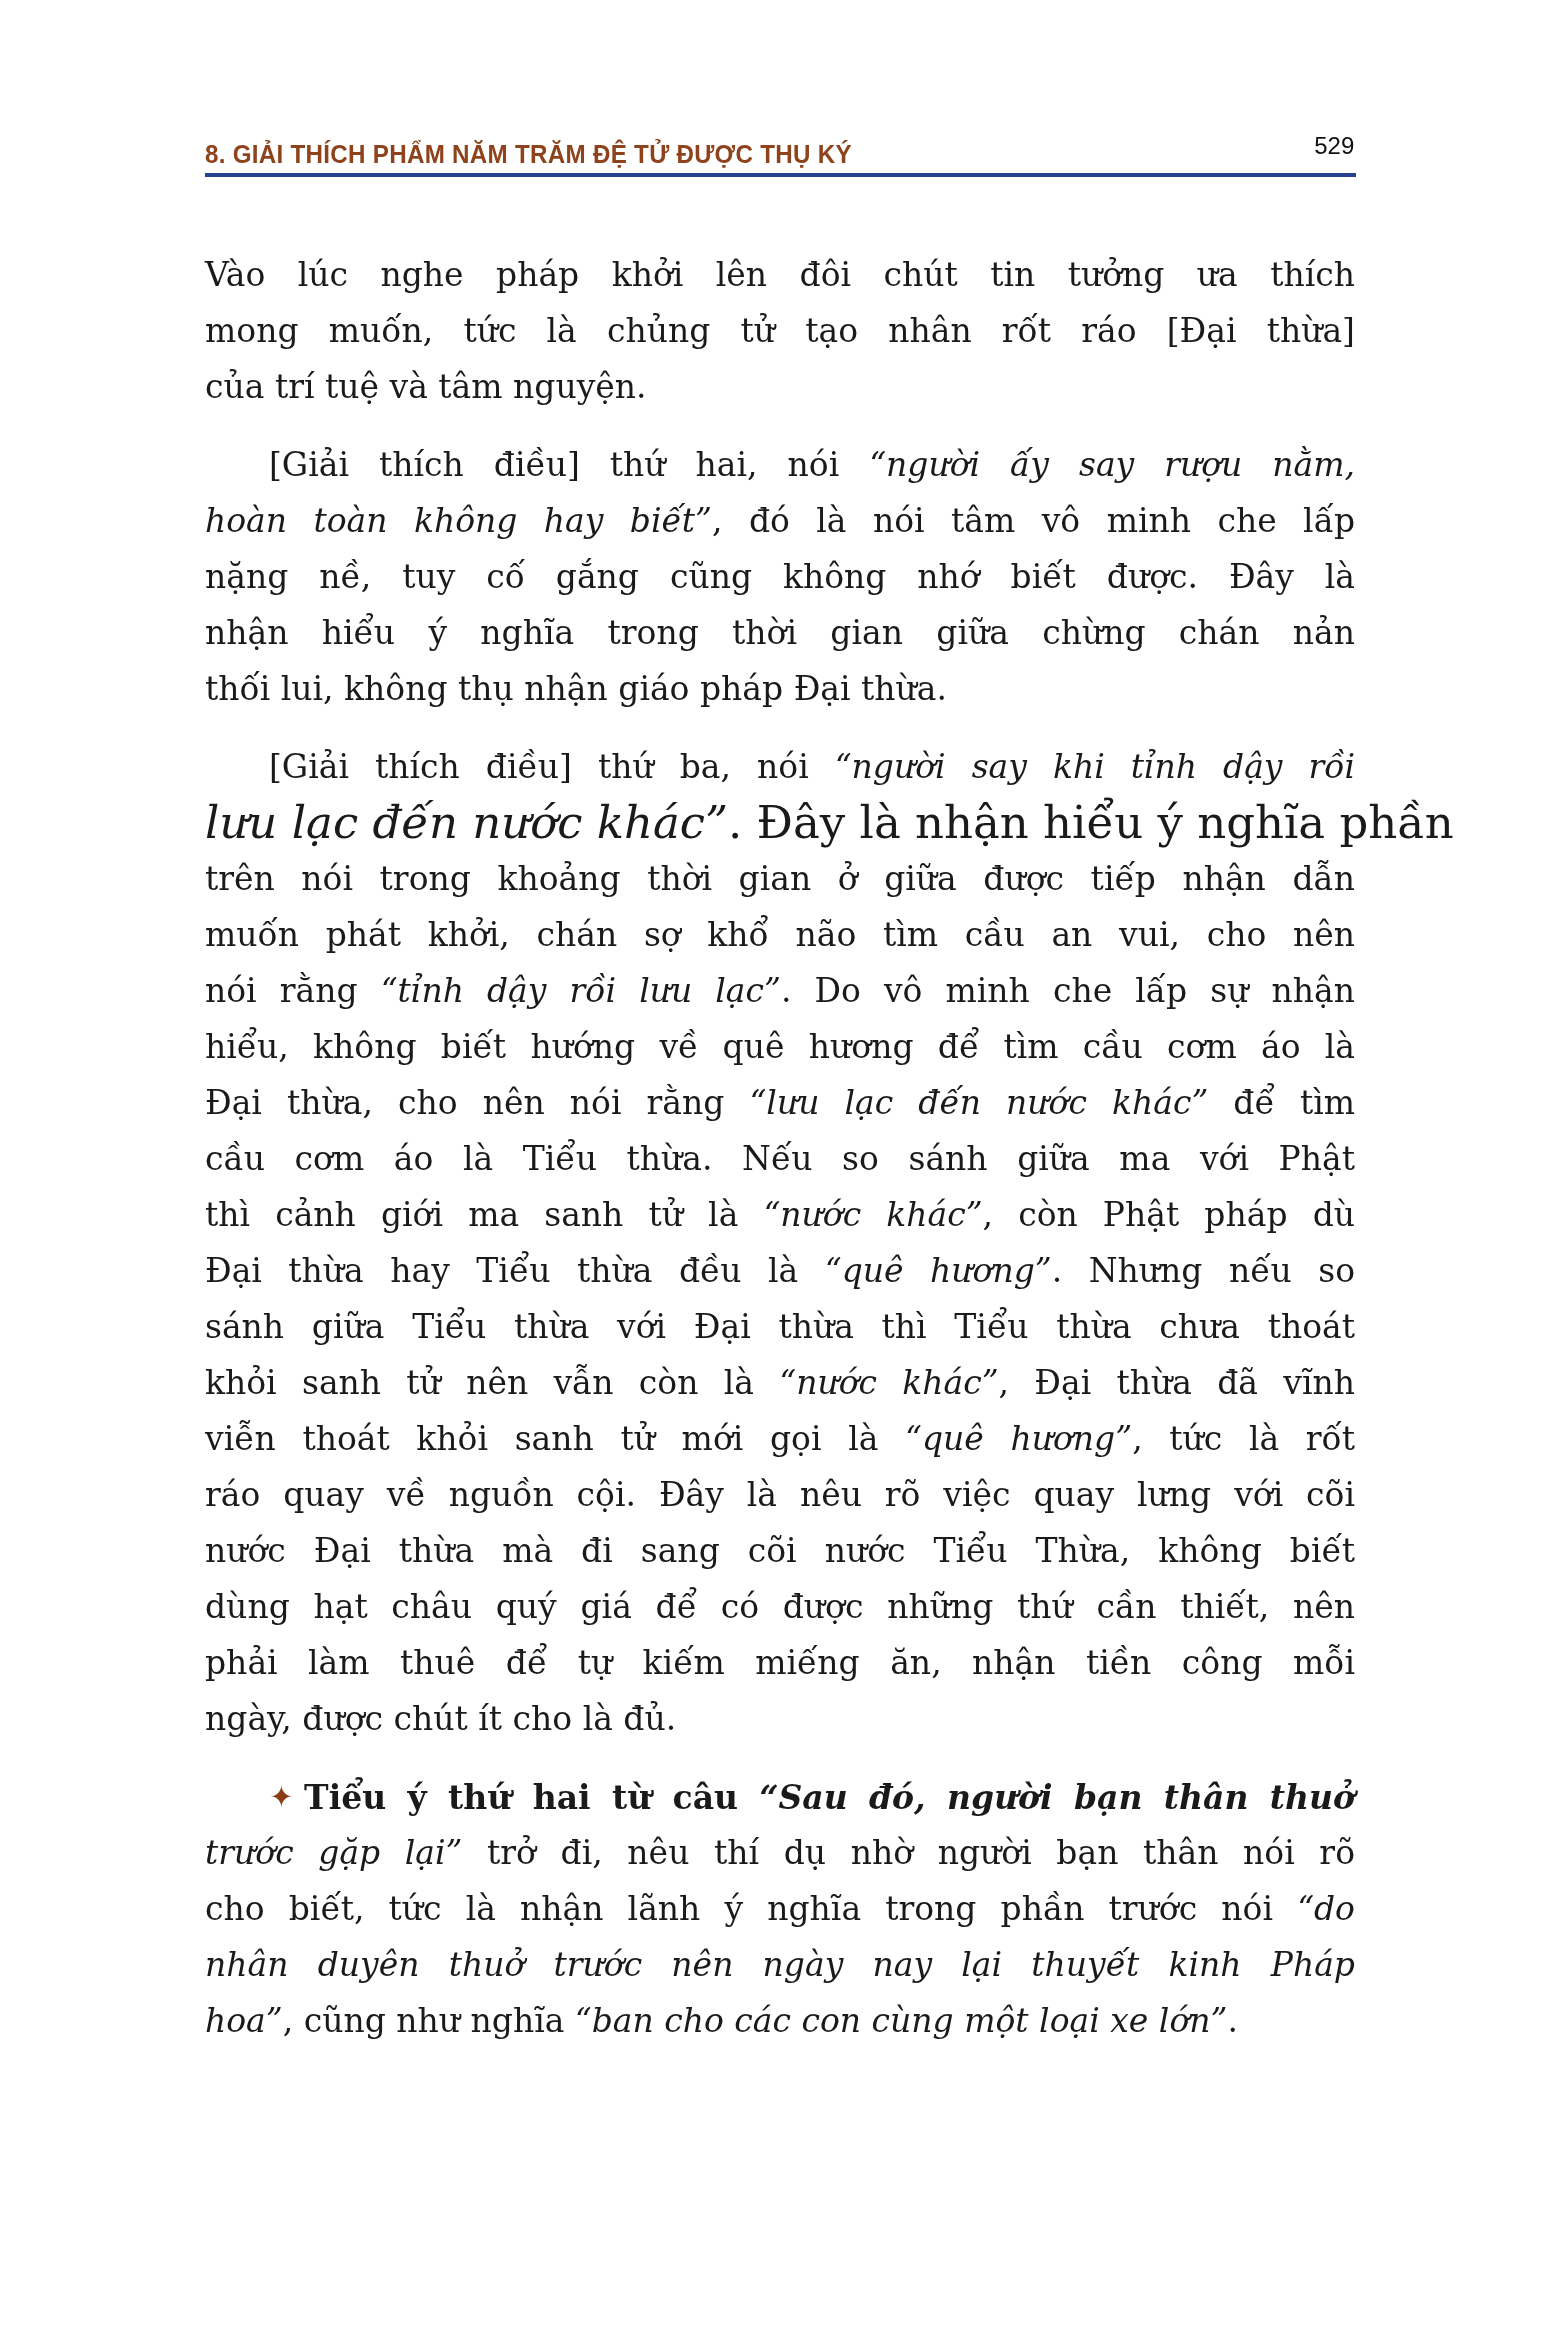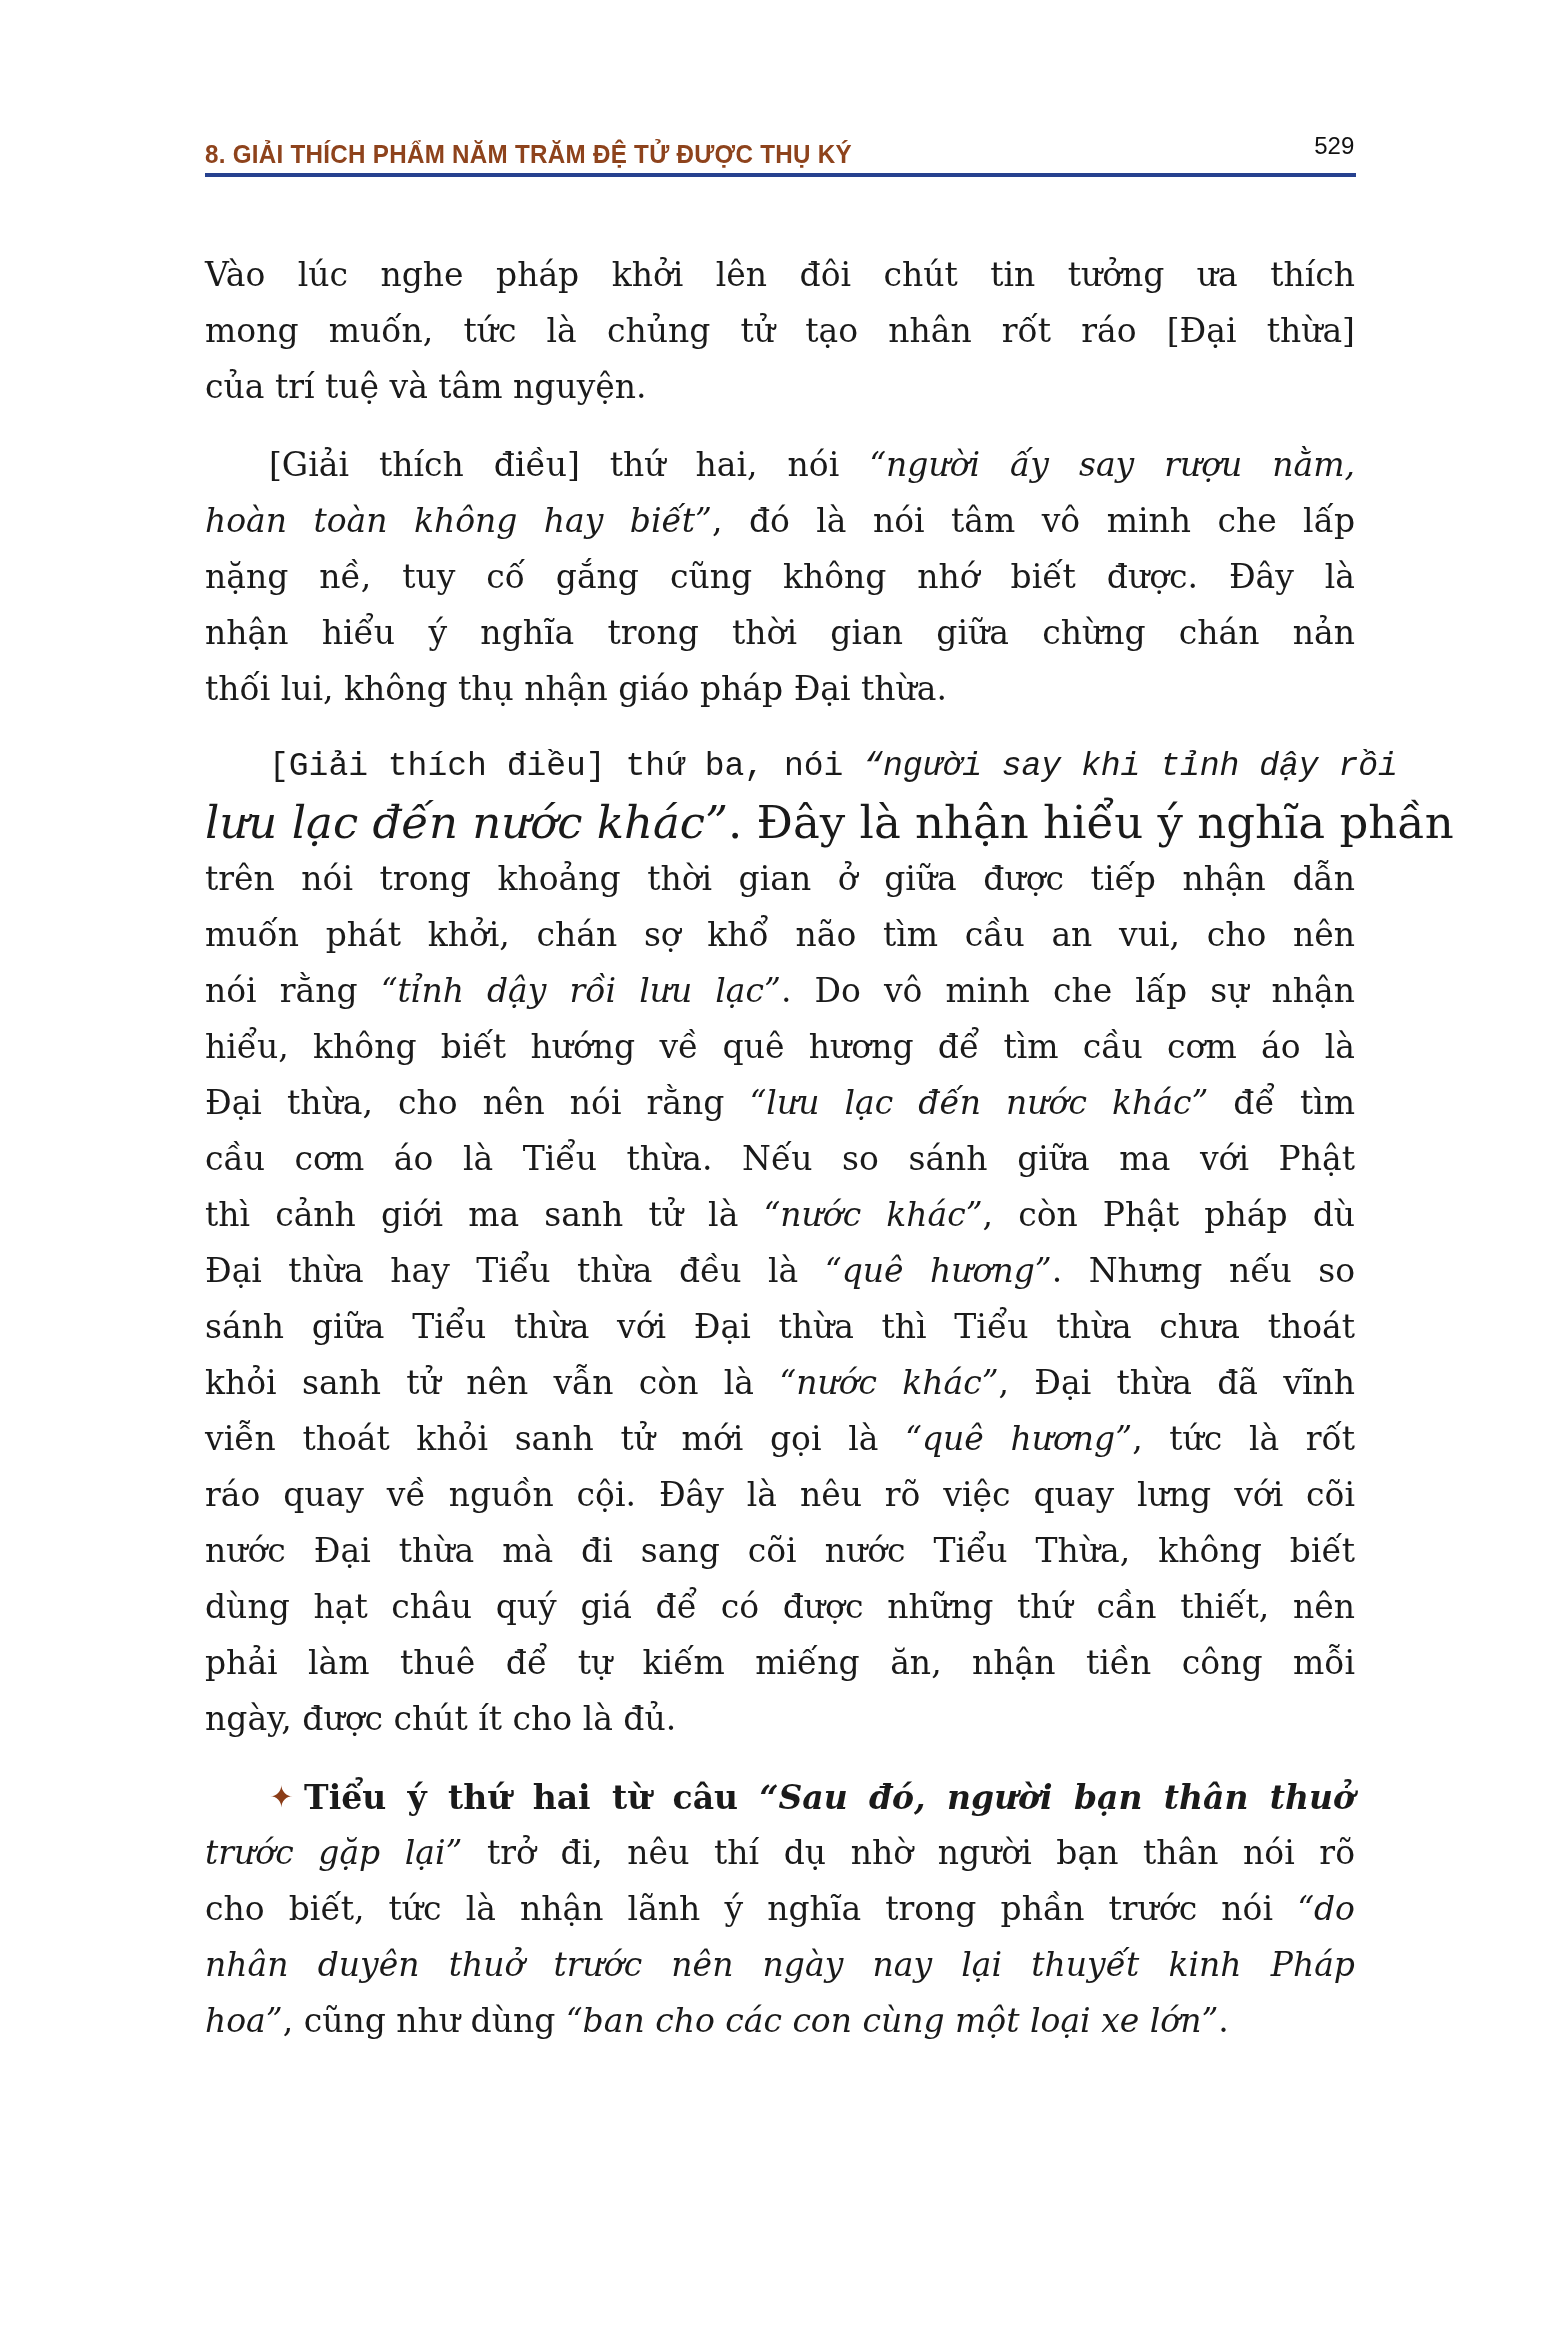--- a/index.html
+++ b/index.html
@@ -57,21 +57,21 @@
       <span class="line last" style="white-space: nowrap;"><span>của trí tuệ và tâm nguyện.</span></span>
     </div>
     <div class="para">
       <span class="line indent" style="white-space: nowrap; word-spacing: 0px;"><span>[Giải thích điều] thứ hai, nói </span><span class="it">“người ấy say rượu nằm,</span></span>
       <span class="line" style="white-space: nowrap; word-spacing: 0px;"><span class="it">hoàn toàn không hay biết”</span><span>, đó là nói tâm vô minh che lấp</span></span>
       <span class="line" style="white-space: nowrap; word-spacing: 0px;"><span>nặng nề, tuy cố gắng cũng không nhớ biết được. Đây là</span></span>
       <span class="line" style="white-space: nowrap; word-spacing: 0px;"><span>nhận hiểu ý nghĩa trong thời gian giữa chừng chán nản</span></span>
       <span class="line last" style="white-space: nowrap;"><span>thối lui, không thụ nhận giáo pháp Đại thừa.</span></span>
     </div>
     <div class="para">
-      <span class="line indent" style="white-space: nowrap; font-size: 33px; word-spacing: 0px; font-family: Liberation Mono, monospace;"><span>[Giải thích điều] thứ ba, nói </span><span class="it">“người say khi tỉnh dậy rồi</span></span>
+      <span class="line indent" style="white-space: nowrap; font-size: 33px; word-spacing: 0px;"><span>[Giải thích điều] thứ ba, nói </span><span class="it">“người say khi tỉnh dậy rồi</span></span>
       <span class="line" style="white-space: nowrap; font-size: 45px; word-spacing: 0px;"><span class="it">lưu lạc đến nước khác”</span><span>. Đây là nhận hiểu ý nghĩa phần</span></span>
       <span class="line" style="white-space: nowrap; word-spacing: 0px;"><span>trên nói trong khoảng thời gian ở giữa được tiếp nhận dẫn</span></span>
       <span class="line" style="white-space: nowrap; word-spacing: 0px;"><span>muốn phát khởi, chán sợ khổ não tìm cầu an vui, cho nên</span></span>
       <span class="line" style="white-space: nowrap; word-spacing: 0px;"><span>nói rằng </span><span class="it">“tỉnh dậy rồi lưu lạc”</span><span>. Do vô minh che lấp sự nhận</span></span>
       <span class="line" style="white-space: nowrap; word-spacing: 0px;"><span>hiểu, không biết hướng về quê hương để tìm cầu cơm áo là</span></span>
       <span class="line" style="white-space: nowrap; word-spacing: 0px;"><span>Đại thừa, cho nên nói rằng </span><span class="it">“lưu lạc đến nước khác”</span><span> để tìm</span></span>
       <span class="line" style="white-space: nowrap; word-spacing: 0px;"><span>cầu cơm áo là Tiểu thừa. Nếu so sánh giữa ma với Phật</span></span>
       <span class="line" style="white-space: nowrap; word-spacing: 0px;"><span>thì cảnh giới ma sanh tử là </span><span class="it">“nước khác”</span><span>, còn Phật pháp dù</span></span>
       <span class="line" style="white-space: nowrap; word-spacing: 0px;"><span>Đại thừa hay Tiểu thừa đều là </span><span class="it">“quê hương”</span><span>. Nhưng nếu so</span></span>
       <span class="line" style="white-space: nowrap; word-spacing: 0px;"><span>sánh giữa Tiểu thừa với Đại thừa thì Tiểu thừa chưa thoát</span></span>
@@ -81,16 +81,16 @@
       <span class="line" style="white-space: nowrap; word-spacing: 0px;"><span>nước Đại thừa mà đi sang cõi nước Tiểu Thừa, không biết</span></span>
       <span class="line" style="white-space: nowrap; word-spacing: 0px;"><span>dùng hạt châu quý giá để có được những thứ cần thiết, nên</span></span>
       <span class="line" style="white-space: nowrap; word-spacing: 0px;"><span>phải làm thuê để tự kiếm miếng ăn, nhận tiền công mỗi</span></span>
       <span class="line last" style="white-space: nowrap;"><span>ngày, được chút ít cho là đủ.</span></span>
     </div>
     <div class="para">
       <span class="line indent" style="white-space: nowrap; word-spacing: 0px; font-weight: bold;"><span class="star">✦</span><span>Tiểu ý thứ hai từ câu </span><span class="it">“Sau đó, người bạn thân thuở</span></span>
       <span class="line" style="white-space: nowrap; font-size: 33px; word-spacing: 0px;"><span class="it">trước gặp lại”</span><span> trở đi, nêu thí dụ nhờ người bạn thân nói rõ</span></span>
       <span class="line" style="white-space: nowrap; word-spacing: 0px;"><span>cho biết, tức là nhận lãnh ý nghĩa trong phần trước nói </span><span class="it">“do</span></span>
       <span class="line" style="white-space: nowrap; word-spacing: 0px;"><span class="it">nhân duyên thuở trước nên ngày nay lại thuyết kinh Pháp</span></span>
-      <span class="line last" style="white-space: nowrap;"><span class="it">hoa”</span><span>, cũng như dùng </span><span class="it">“ban cho các con cùng một loại xe lớn”</span><span>.</span></span>
+      <span class="line last" style="white-space: nowrap;"><span class="it">hoa”</span><span>, cũng như nghĩa </span><span class="it">“ban cho các con cùng một loại xe lớn”</span><span>.</span></span>
     </div>
   </div>
 
 
 </body></html>

